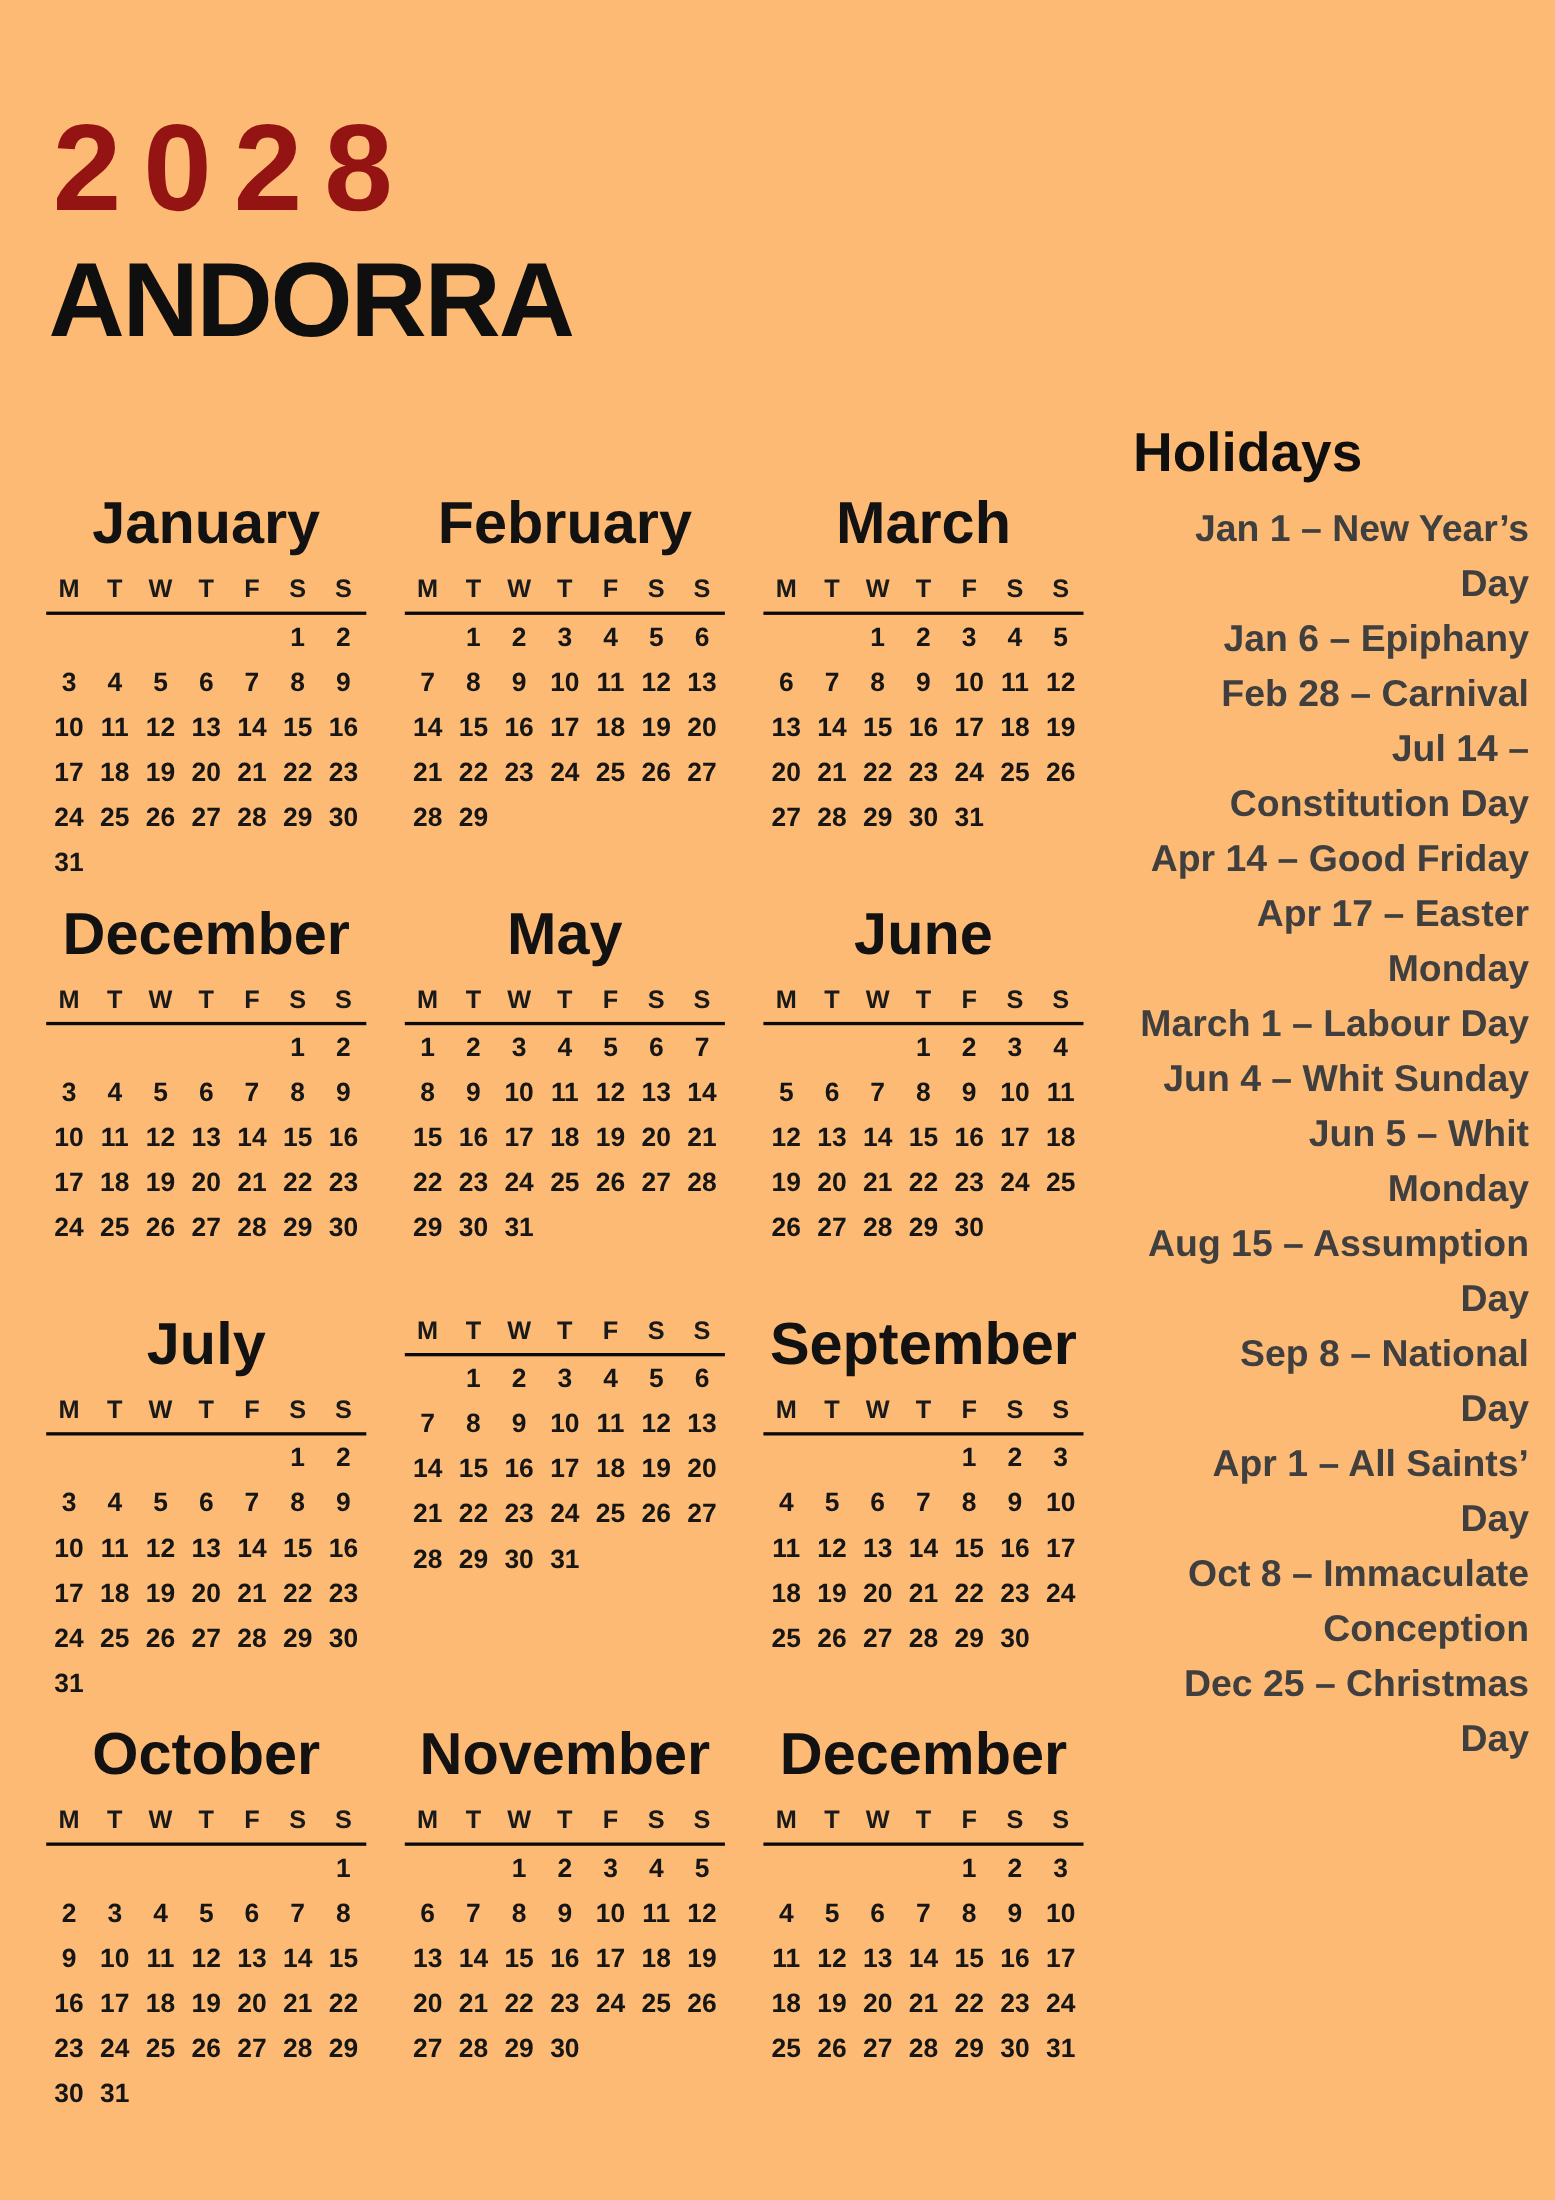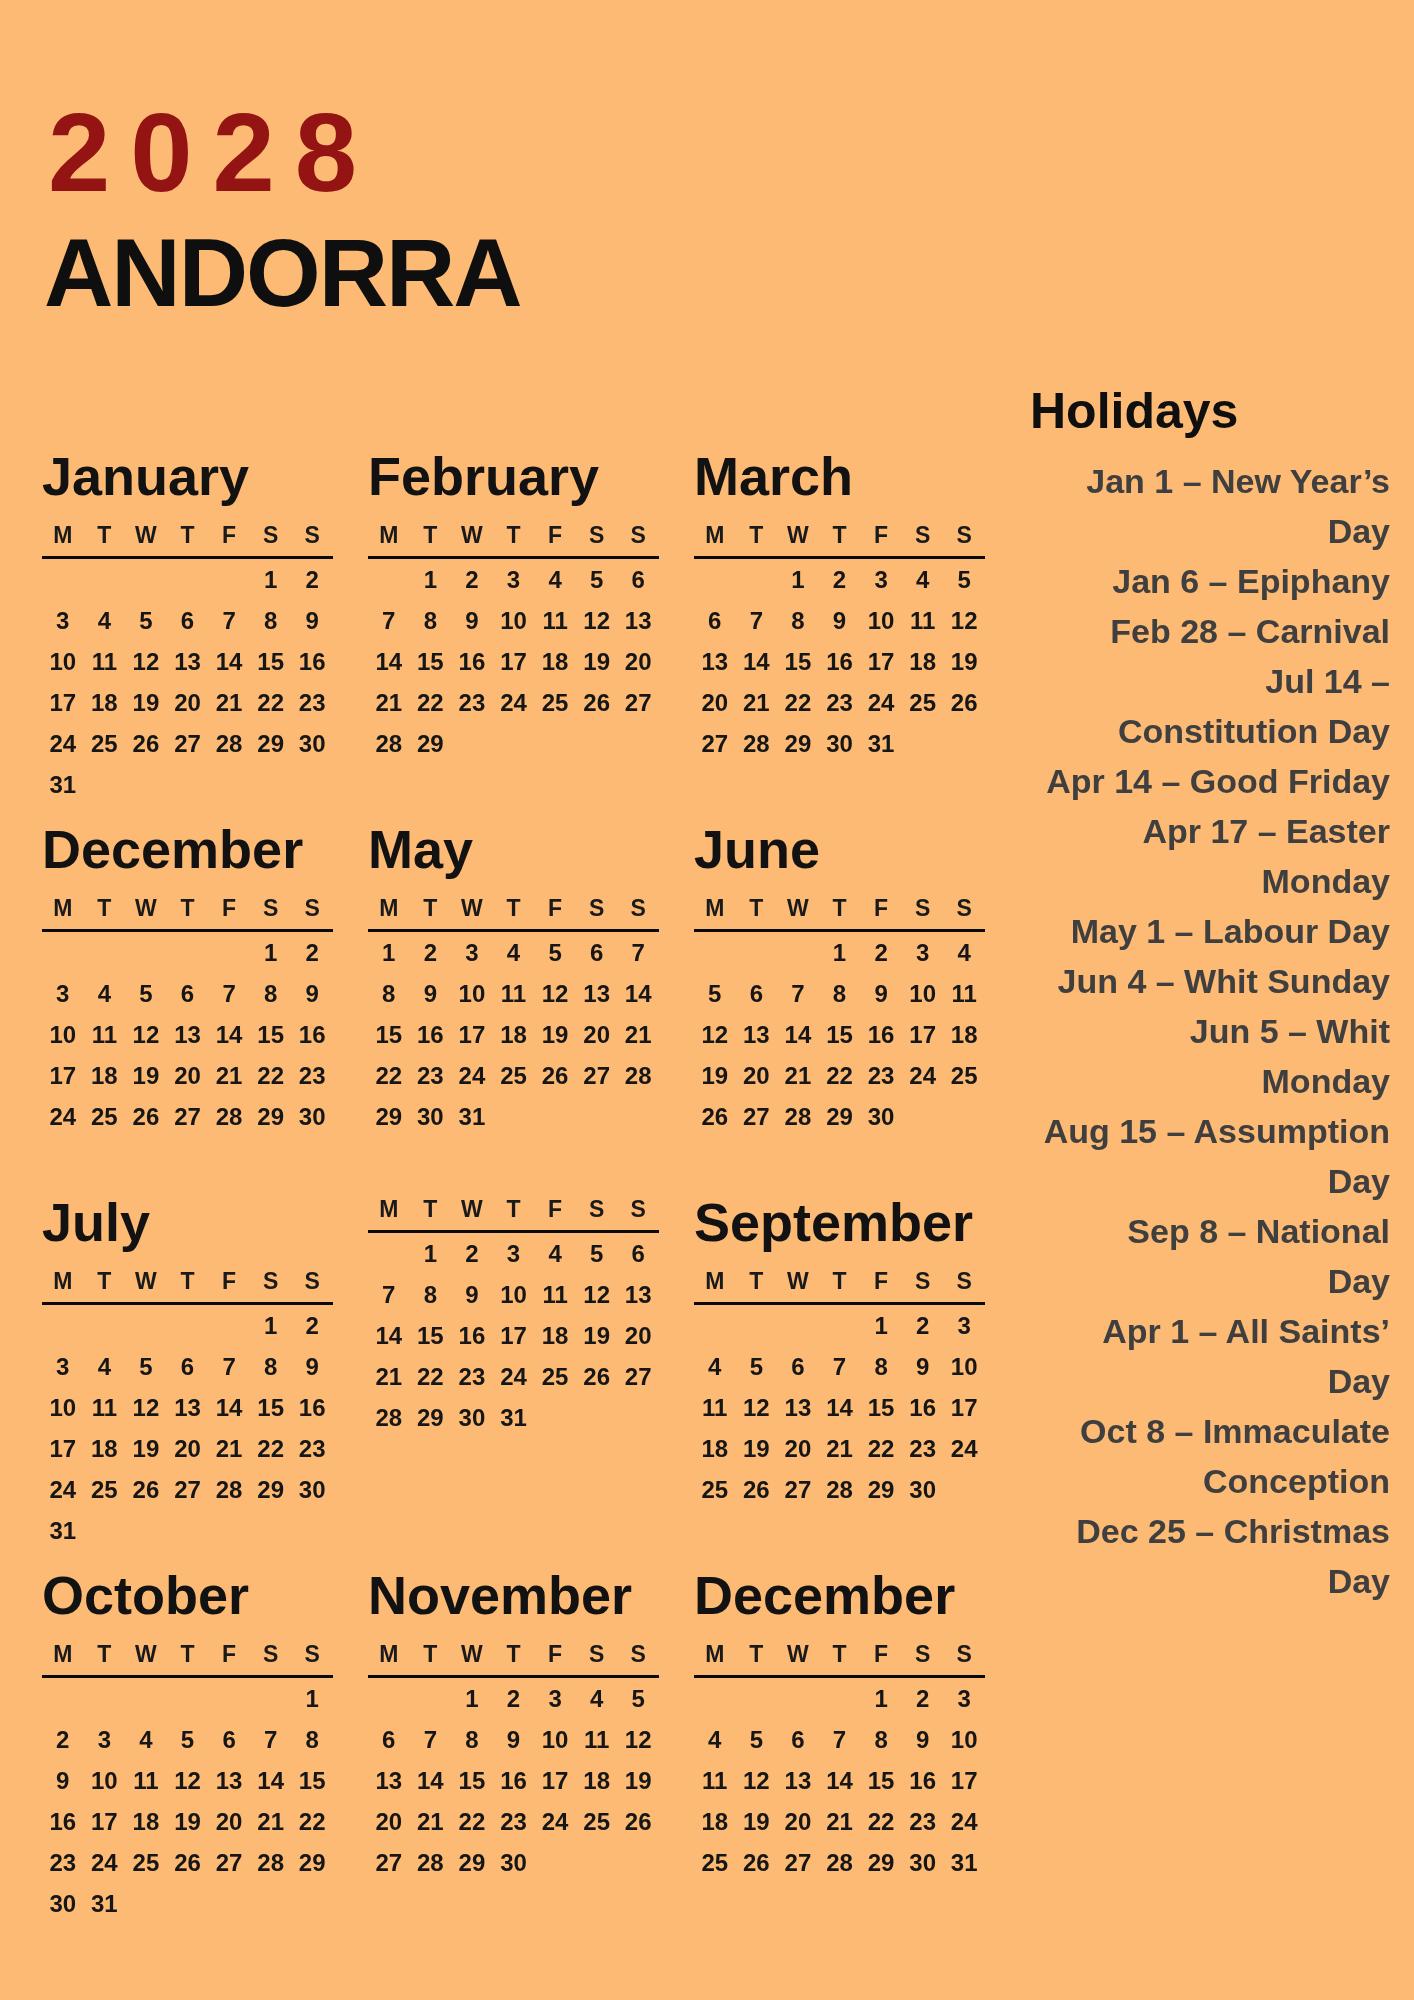--- a/index.html
+++ b/index.html
@@ -23,21 +23,21 @@
     font-size:96px;font-weight:700;letter-spacing:-2px;line-height:1;
     color:#0f0f0f;white-space:nowrap;
   }
   .months{
     position:absolute;left:42px;top:440px;width:943px;
     display:grid;grid-template-columns:repeat(3,291px);column-gap:35px;
     grid-auto-rows:373px;
   }
   .month{width:291px;}
   .month-title{
-    height:72px;line-height:72px;
+    height:72px;line-height:72px;text-align:center;
     font-size:54px;font-weight:700;color:#121212;letter-spacing:0px;
     white-space:nowrap;
   }
   .weekdays{
     display:grid;grid-template-columns:repeat(7,1fr);
     margin-top:8px;height:30px;align-items:center;
   }
   .wd{
     text-align:center;font-size:23px;font-weight:700;color:#1a1a1a;
   }
@@ -813,21 +813,21 @@
           <div class="holiday-line">Constitution Day</div>
         </div>
         <div class="holiday">
           <div class="holiday-line">Apr 14 – Good Friday</div>
         </div>
         <div class="holiday">
           <div class="holiday-line">Apr 17 – Easter</div>
           <div class="holiday-line">Monday</div>
         </div>
         <div class="holiday">
-          <div class="holiday-line">May 1 – Labour Day</div>
+          <div class="holiday-line">March 1 – Labour Day</div>
         </div>
         <div class="holiday">
           <div class="holiday-line">Jun 4 – Whit Sunday</div>
         </div>
         <div class="holiday">
           <div class="holiday-line">Jun 5 – Whit</div>
           <div class="holiday-line">Monday</div>
         </div>
         <div class="holiday">
           <div class="holiday-line">Aug 15 – Assumption</div>

